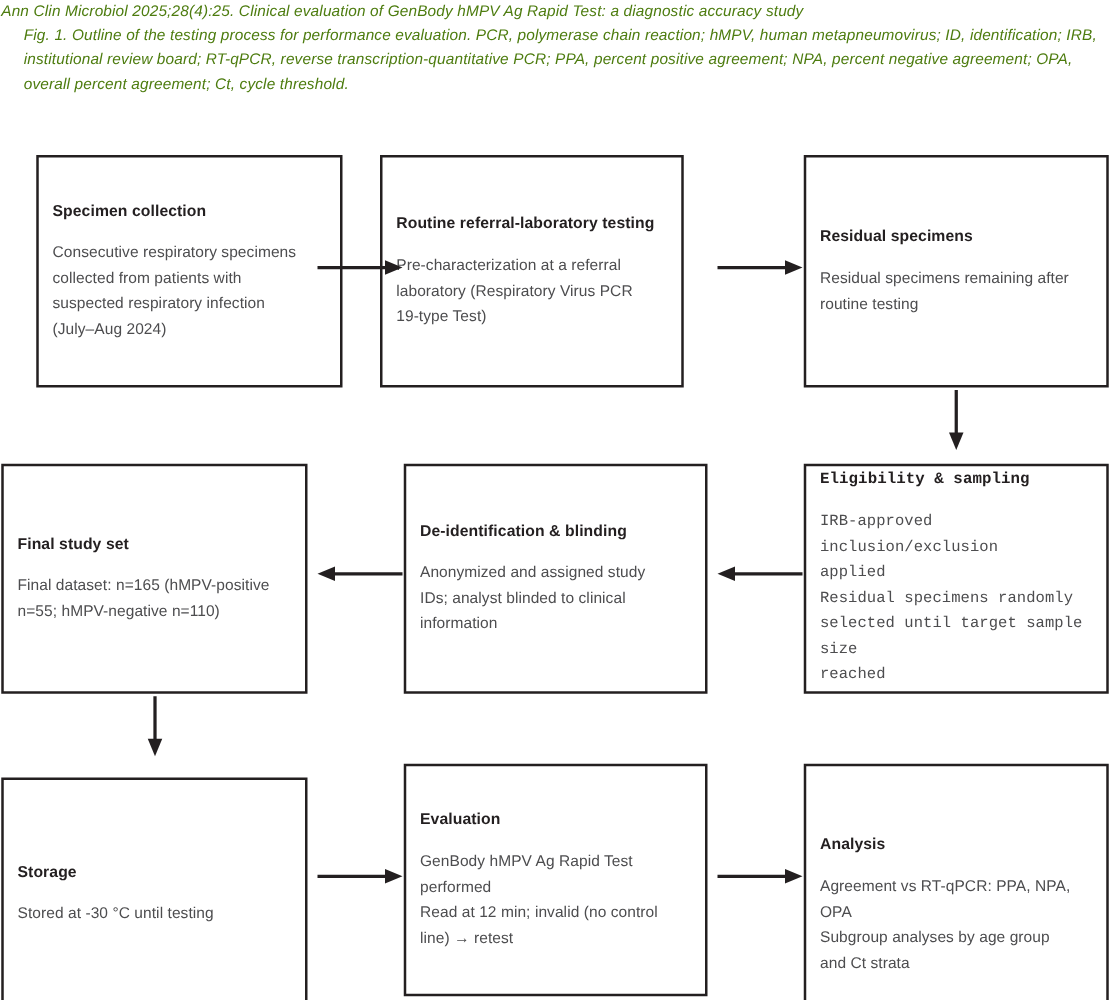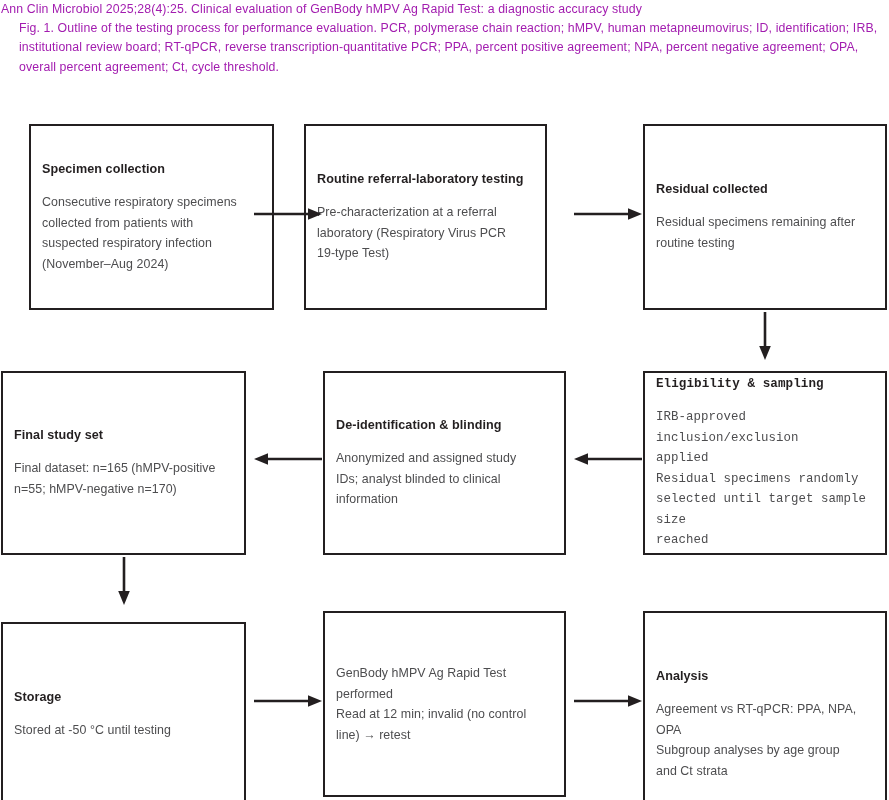--- a/index.html
+++ b/index.html
@@ -19,23 +19,24 @@
   
   #caption-block {
     position: absolute;
     left: 0px;
     top: 0px;
     width: 889px;
   }
   .caption-line {
     font-size: 12.3px;
     line-height: 19.2px;
-    color: #a21caf;
+    color: #4d7c0f;
     letter-spacing: 0.01em;
     white-space: pre-wrap;
+    font-style: italic;
   }
   #journal-line {
     padding-left: 1px;
   }
   #figure-caption {
     padding-left: 19px;
     padding-right: 4px;
   }
 
   
@@ -96,46 +97,46 @@
 </div>
 
 <div id="flow-diagram">
 
   <div class="flow-box" style="left:1px; top:124px; width:245px; height:186px;margin-left:28px;">
     <div class="flow-box-inner">
       <div class="box-title">Specimen collection</div>
       <div class="box-body">Consecutive respiratory specimens
 collected from patients with
 suspected respiratory infection
-(November–Aug 2024)</div>
+(July–Aug 2024)</div>
     </div>
   </div>
 
   <div class="flow-box" style="left:304px; top:124px; width:243px; height:186px;">
     <div class="flow-box-inner">
       <div class="box-title">Routine referral-laboratory testing</div>
       <div class="box-body">Pre-characterization at a referral
 laboratory (Respiratory Virus PCR
 19-type Test)</div>
     </div>
   </div>
 
   <div class="flow-box" style="left:643px; top:124px; width:244px; height:186px;">
     <div class="flow-box-inner">
-      <div class="box-title">Residual collected</div>
+      <div class="box-title">Residual specimens</div>
       <div class="box-body">Residual specimens remaining after
 routine testing</div>
     </div>
   </div>
 
   <div class="flow-box" style="left:1px; top:371px; width:245px; height:184px;">
     <div class="flow-box-inner">
       <div class="box-title">Final study set</div>
       <div class="box-body">Final dataset: n=165 (hMPV-positive
-n=55; hMPV-negative n=170)</div>
+n=55; hMPV-negative n=110)</div>
     </div>
   </div>
 
   <div class="flow-box" style="left:323px; top:371px; width:243px; height:184px;">
     <div class="flow-box-inner">
       <div class="box-title">De-identification &amp; blinding</div>
       <div class="box-body">Anonymized and assigned study
 IDs; analyst blinded to clinical
 information</div>
     </div>
@@ -148,26 +149,27 @@
 applied
 Residual specimens randomly
 selected until target sample size
 reached</div>
     </div>
   </div>
 
   <div class="flow-box" style="left:1px; top:622px; width:245px; height:186px;">
     <div class="flow-box-inner">
       <div class="box-title">Storage</div>
-      <div class="box-body">Stored at -50 °C until testing</div>
+      <div class="box-body">Stored at -30 °C until testing</div>
     </div>
   </div>
 
   <div class="flow-box" style="left:323px; top:611px; width:243px; height:186px;">
     <div class="flow-box-inner">
+      <div class="box-title">Evaluation</div>
       <div class="box-body">GenBody hMPV Ag Rapid Test
 performed
 Read at 12 min; invalid (no control
 line) → retest</div>
     </div>
   </div>
 
   <div class="flow-box" style="left:643px; top:611px; width:244px; height:226px;">
     <div class="flow-box-inner">
       <div class="box-title">Analysis</div>

